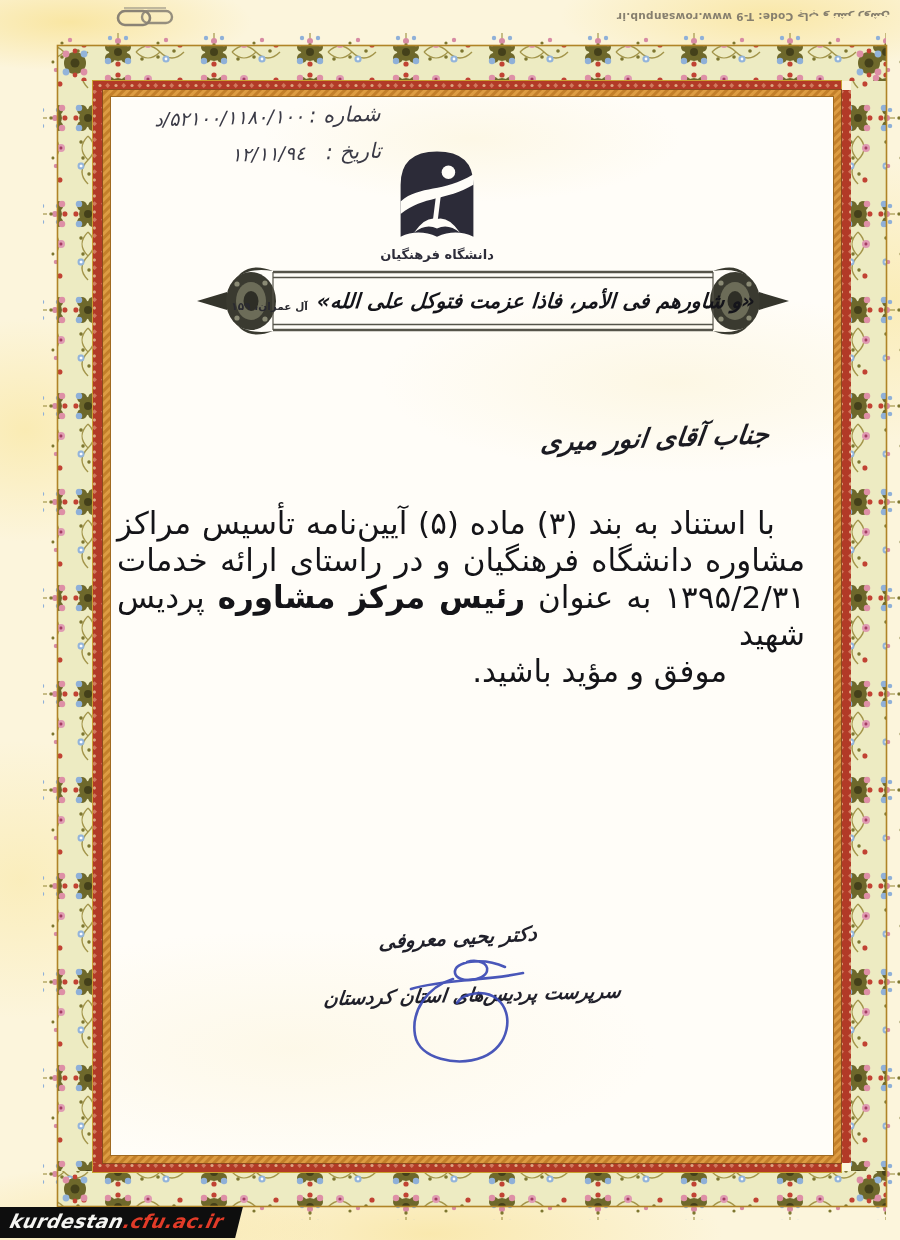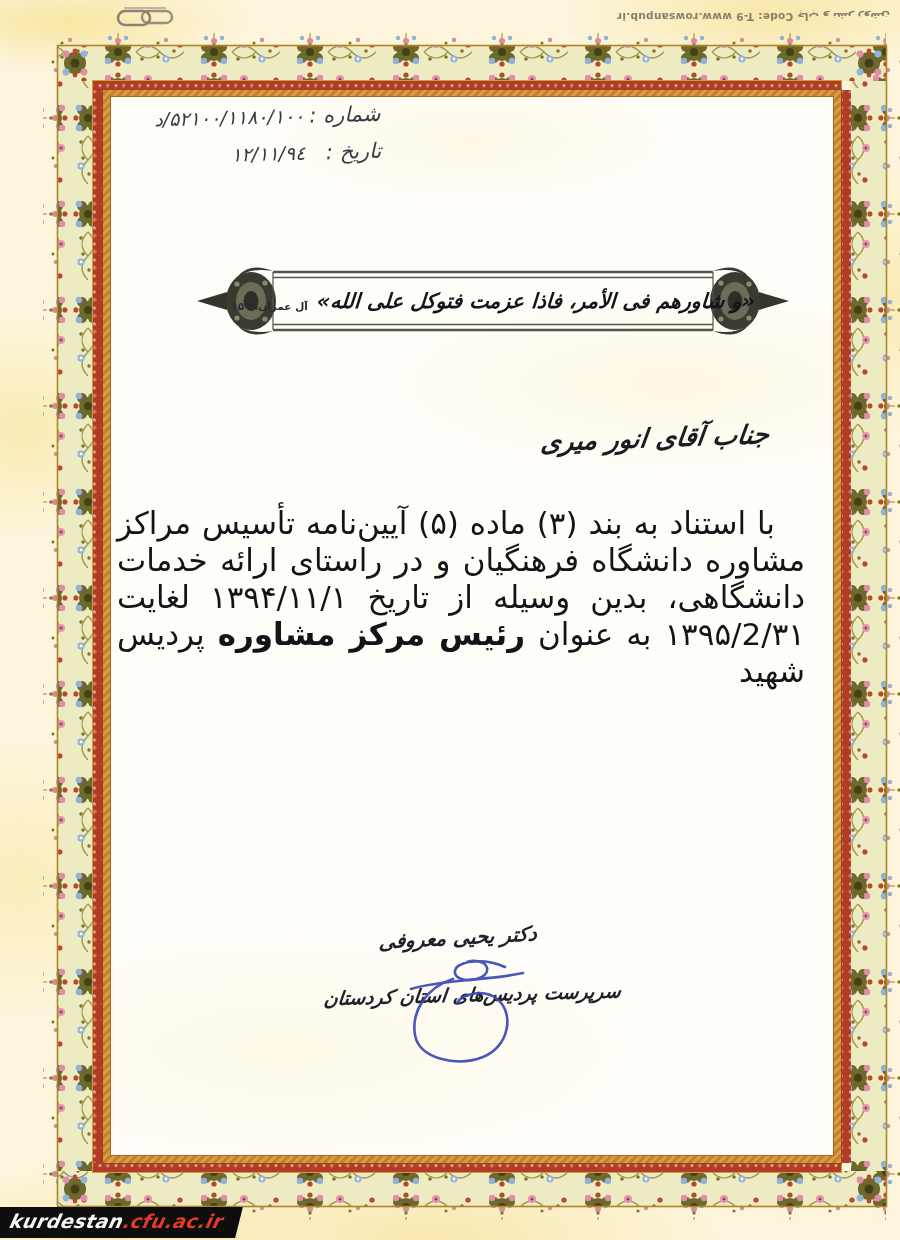--- a/index.html
+++ b/index.html
@@ -208,20 +208,30 @@
     <div class="hdr-row">
       <span class="hdr-label hand">شماره :</span>
       <span class="hdr-value hand">۵۲۱۰۰/۱۱۸۰/۱۰۰/د</span>
     </div>
     <div class="hdr-row">
       <span class="hdr-label hand">تاریخ :</span>
       <span class="hdr-value hand">۹٤/۱۲/۱۱</span>
     </div>
   </div>
 
+  <div class="logo-wrap">
+    <svg width="104" height="100" viewBox="0 0 100 96">
+      <path d="M15,92 L15,42 Q15,10 50,10 Q85,10 85,42 L85,92 Q68,84 50,92 Q32,84 15,92 Z" fill="#2c2b38"></path>
+      <circle cx="61" cy="30" r="6.5" fill="#fffdf8"></circle>
+      <path d="M15,58 C34,42 56,50 85,32 L85,42 C58,58 38,52 15,70 Z" fill="#fffdf8"></path>
+      <path d="M28,88 Q39,72 50,75 Q61,72 72,88 Q61,79 50,84 Q39,79 28,88 Z" fill="#fffdf8"></path>
+      <rect x="47.6" y="50" width="4.6" height="28" fill="#fffdf8" transform="rotate(7 50 64)"></rect>
+    </svg>
+    <div class="logo-caption">دانشگاه فرهنگیان</div>
+  </div>
 
   <div class="cartouche">
     <svg width="596" height="92" viewBox="0 0 596 92">
       <defs>
         <g id="finial">
           <polygon points="0,0 30,-9 30,9" fill="#35352c"></polygon>
           <path d="M30,-8 Q40,-36 76,-30 Q56,-38 44,-28 Q34,-19 30,-8 Z" fill="#3a3a30"></path>
           <path d="M30,8 Q40,36 76,30 Q56,38 44,28 Q34,19 30,8 Z" fill="#3a3a30"></path>
           <ellipse cx="54" cy="0" rx="25" ry="29" fill="#3a3a30"></ellipse>
           <ellipse cx="54" cy="0" rx="15" ry="19" fill="#6c6c58"></ellipse>
@@ -244,22 +254,22 @@
       <span class="quote">«و شاورهم فی الأمر، فاذا عزمت فتوکل علی الله»</span>
       <span class="quote-src">آل عمران، ۱۵۹</span>
     </div>
   </div>
 
   <div class="addressee hand">جناب آقای انور میری</div>
 
   <div class="body-text">
       <div class="body-line indent">با استناد به بند (۳) ماده (۵) آیین‌نامه تأسیس مراکز</div>
       <div class="body-line">مشاوره دانشگاه فرهنگیان و در راستای ارائه خدمات</div>
-      <div class="body-line">دانشگاهی، بدین وسیله از تاریخ ۱۳۹۴/۱۱/۱ لغایت</div>
       <div class="body-line"><span>۱۳۹۵/2/۳۱ به عنوان </span><b>رئیس مرکز مشاوره</b><span> پردیس شهید</span></div>
+      <div class="body-line last">موفق و مؤید باشید.</div>
     </div>
 
   <div class="sig-name">دکتر یحیی معروفی</div>
   <div class="sig-title">سرپرست پردیس‌های استان کردستان</div>
   <svg class="sig-scribble" width="120" height="110" viewBox="0 0 120 110">
     <g fill="none" stroke="#3a49b4" stroke-width="2.6" stroke-linecap="round" opacity=".92">
       <path d="M96,12 C74,2 44,6 46,18 C48,29 76,26 78,16 C80,8 68,4 58,7"></path>
       <path d="M44,24 C18,32 2,56 6,80 C10,104 48,112 74,102 C100,92 106,58 88,44 C76,34 54,38 48,48"></path>
       <path d="M2,34 C34,24 78,26 114,18"></path>
     </g>

